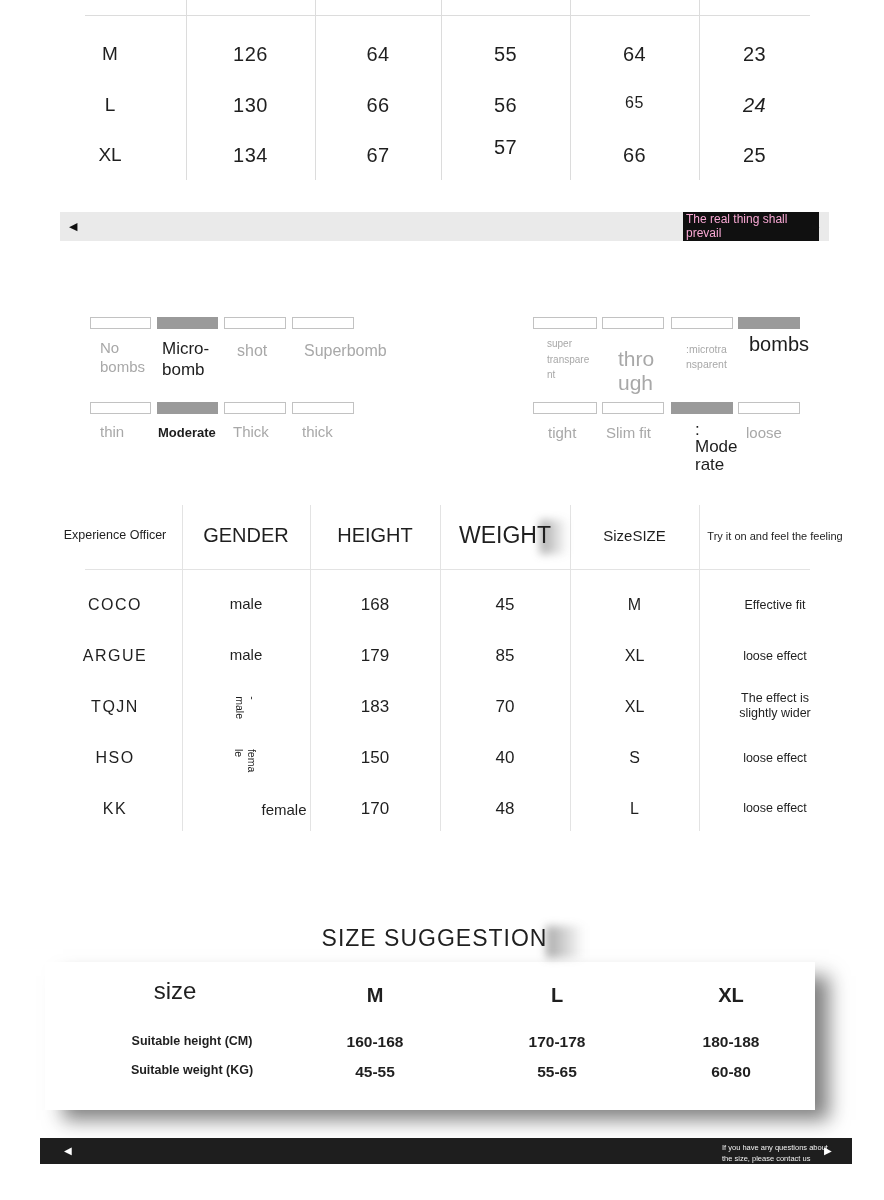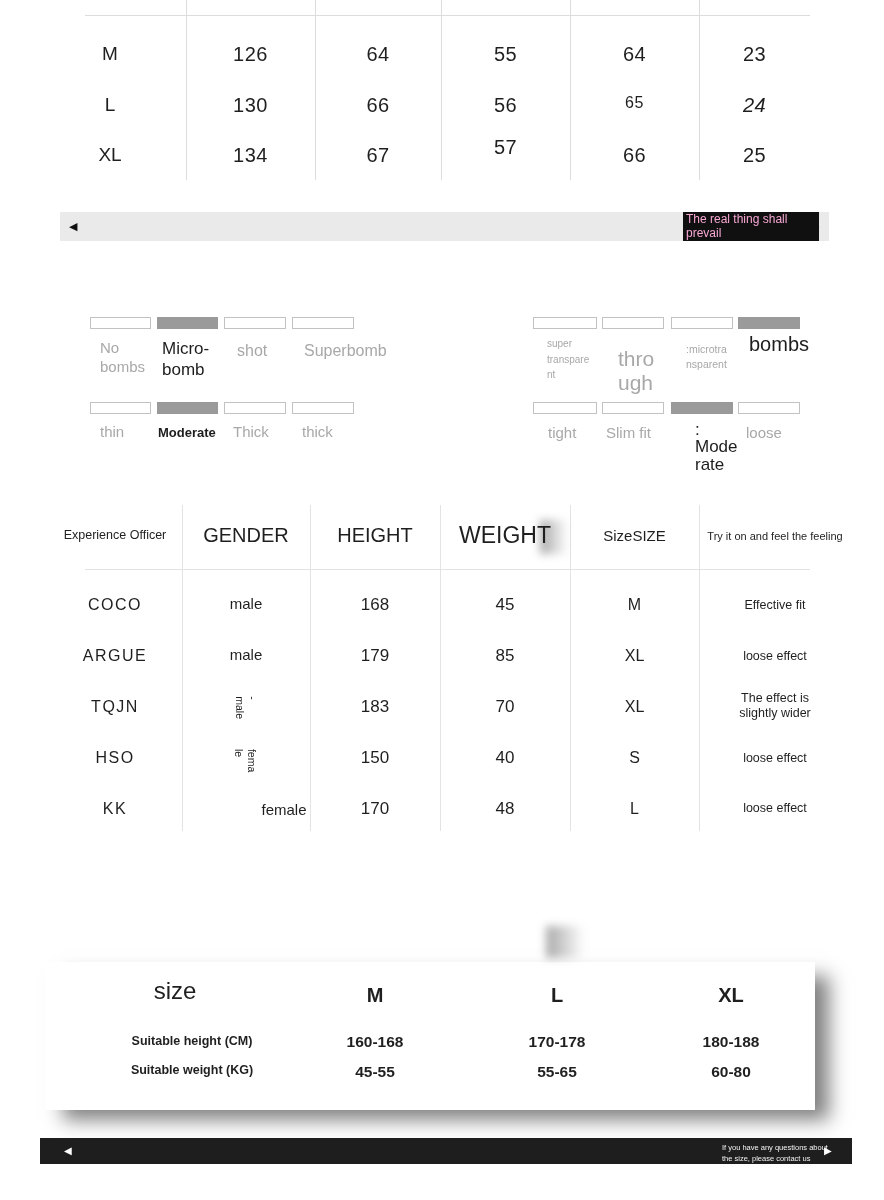--- a/index.html
+++ b/index.html
@@ -182,20 +182,21 @@
     <div class="abs c ename" style="left:55px;top:800px;width:120px;">KK</div>
     <div class="abs c" style="left:182px;top:801px;width:128px;font-size:15px;padding-left:38px;">female</div>
     <div class="abs c eval" style="left:310px;top:799px;width:130px;">170</div>
     <div class="abs c eval" style="left:440px;top:799px;width:130px;">48</div>
     <div class="abs c" style="left:570px;top:800px;width:129px;font-size:16px;">L</div>
     <div class="abs c eff" style="left:699px;top:801px;width:152px;">loose effect</div>
   </div>
 
   <div class="card"></div>
   <div class="smudge" style="left:546px;top:926px;width:38px;height:32px;"></div>
+  <div class="abs c" style="left:242px;top:925px;width:385px;font-size:23px;letter-spacing:1px;">SIZE SUGGESTION</div>
 
   <div class="abs c" style="left:115px;top:977px;width:120px;font-size:24px;">size</div>
   <div class="abs c" style="left:315px;top:984px;width:120px;font-size:20px;font-weight:700;">M</div>
   <div class="abs c" style="left:497px;top:984px;width:120px;font-size:20px;font-weight:700;">L</div>
   <div class="abs c" style="left:671px;top:984px;width:120px;font-size:20px;font-weight:700;">XL</div>
 
   <div class="abs c" style="left:112px;top:1034px;width:160px;font-size:12.5px;font-weight:600;">Suitable height (CM)</div>
   <div class="abs c" style="left:315px;top:1033px;width:120px;font-size:15.5px;font-weight:700;">160-168</div>
   <div class="abs c" style="left:497px;top:1033px;width:120px;font-size:15.5px;font-weight:700;">170-178</div>
   <div class="abs c" style="left:671px;top:1033px;width:120px;font-size:15.5px;font-weight:700;">180-188</div>

